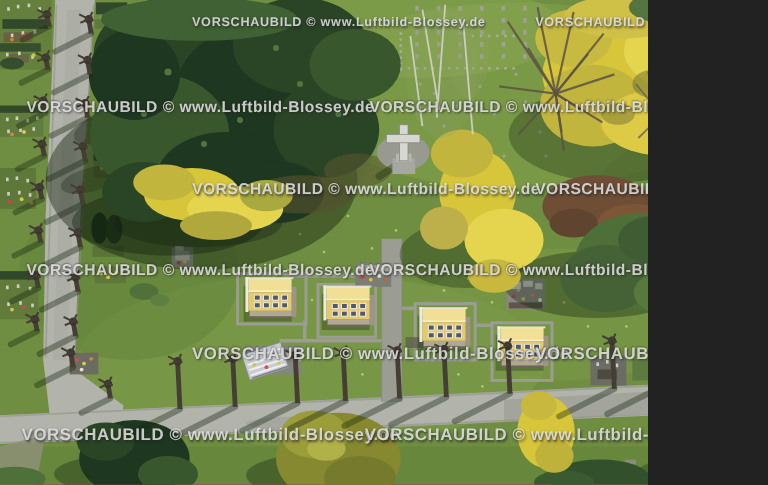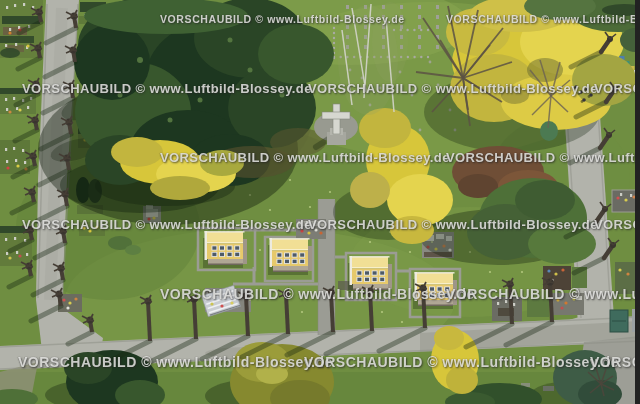--- a/index.html
+++ b/index.html
@@ -1,16 +1,16 @@
 <!DOCTYPE html>
 <html><head>
 <meta charset="utf-8">
 <style>
   html,body{margin:0;padding:0;background:#222;}
-  .stage{position:relative;width:635px;height:404px;overflow:hidden;background:#ec4899;font-family:"Liberation Sans",sans-serif;}
+  .stage{position:relative;width:540px;height:404px;overflow:hidden;background:#ec4899;font-family:"Liberation Sans",sans-serif;}
   .stage svg{position:absolute;left:0;top:0;}
   .wm-layer{position:absolute;left:0;top:0;width:100%;height:100%;}
   .wm-layer span{position:absolute;white-space:nowrap;color:rgba(238,238,235,0.82);
     text-shadow:1px 1px 2px rgba(35,35,35,0.7), -0.5px -0.5px 1px rgba(35,35,35,0.35);
     font-family:"Liberation Sans",sans-serif;}
 </style>
 </head>
 <body>
 
 <div class="stage">

